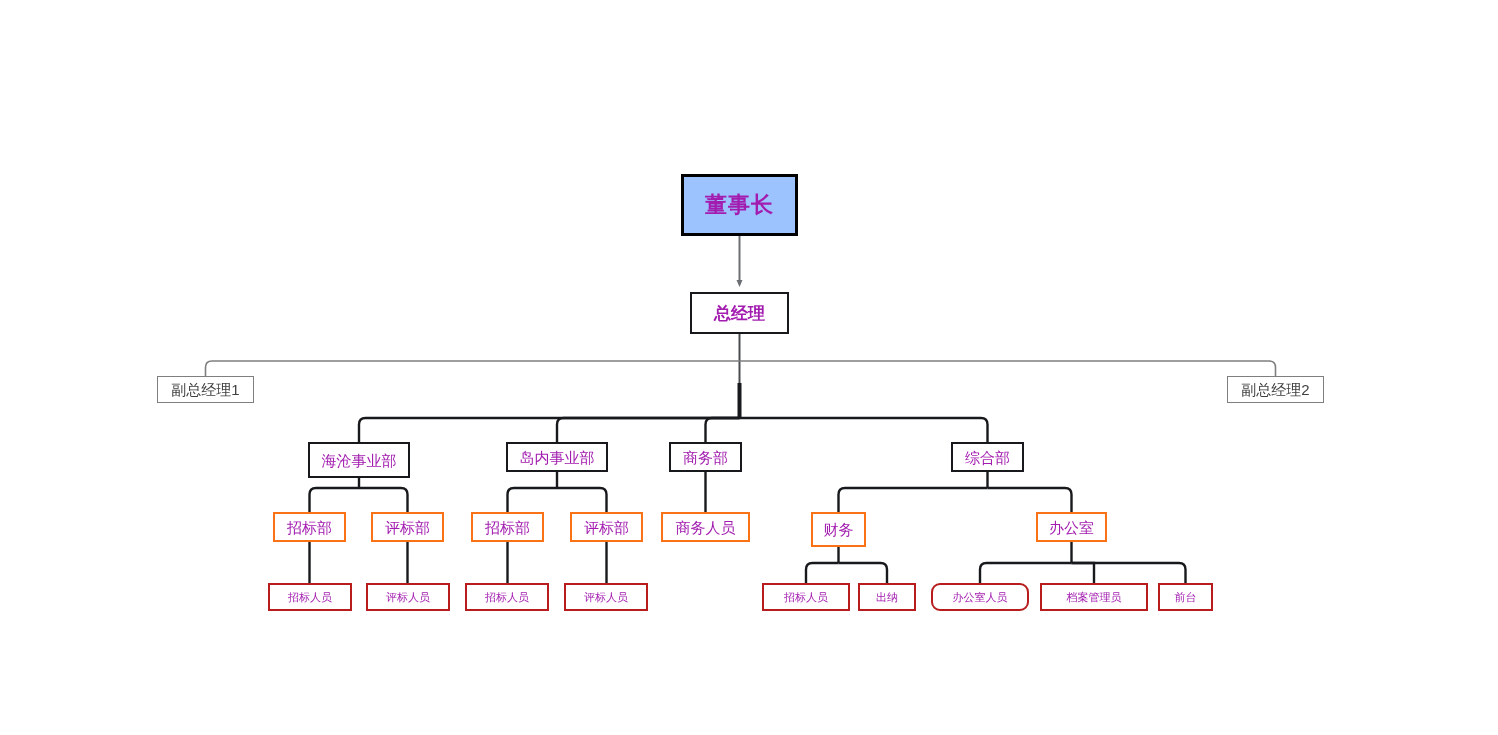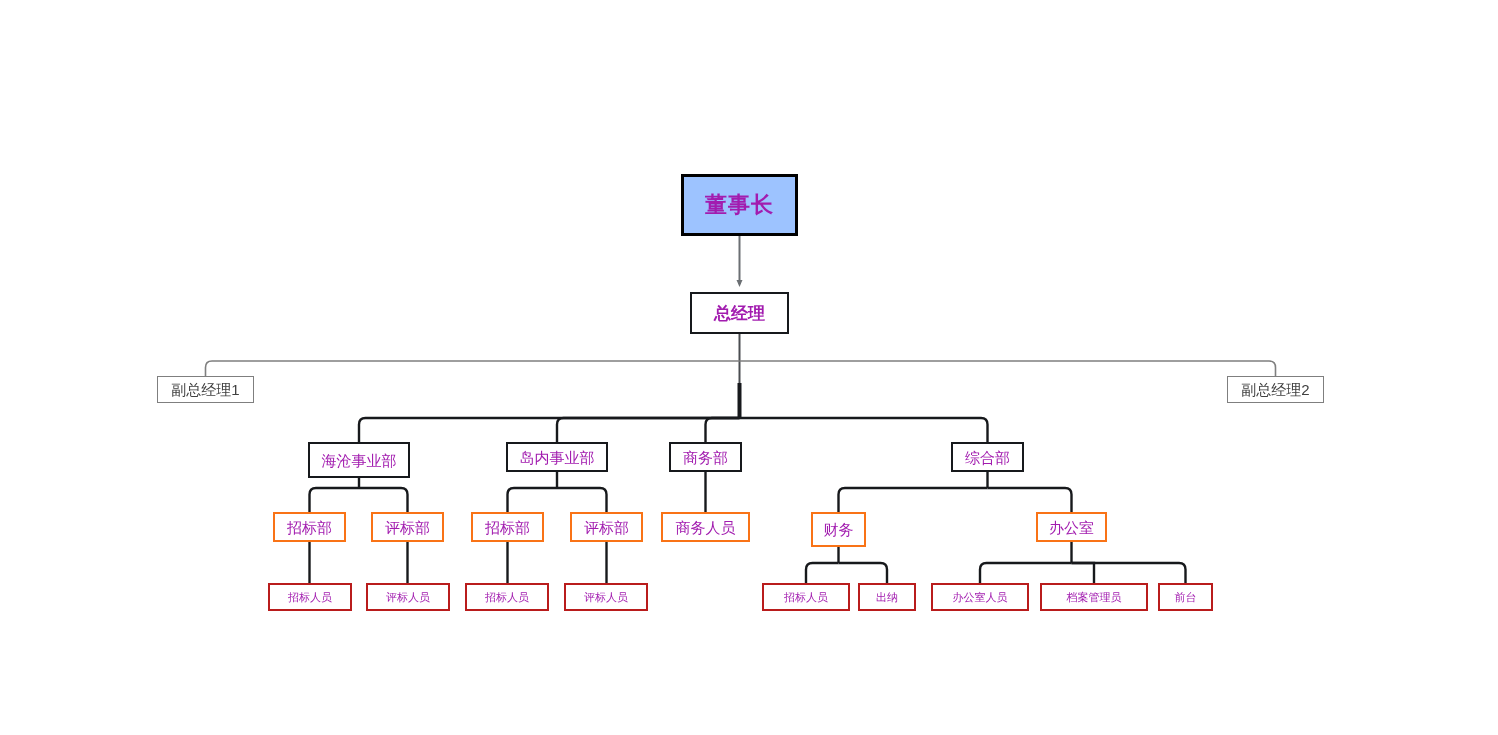--- a/index.html
+++ b/index.html
@@ -137,17 +137,17 @@
   <div class="node lvl-sub" style="left: 570px; top: 512px; width: 73px; height: 30px;">评标部</div>
   <div class="node lvl-sub" style="left: 661px; top: 512px; width: 89px; height: 30px;">商务人员</div>
   <div class="node lvl-sub" style="left: 811px; top: 512px; width: 55px; height: 35px;">财务</div>
   <div class="node lvl-sub" style="left: 1036px; top: 512px; width: 71px; height: 30px;">办公室</div>
   <div class="node lvl-staff" style="left: 268px; top: 583px; width: 84px; height: 28px;">招标人员</div>
   <div class="node lvl-staff" style="left: 366px; top: 583px; width: 84px; height: 28px;">评标人员</div>
   <div class="node lvl-staff" style="left: 465px; top: 583px; width: 84px; height: 28px;">招标人员</div>
   <div class="node lvl-staff" style="left: 564px; top: 583px; width: 84px; height: 28px;">评标人员</div>
   <div class="node lvl-staff" style="left: 762px; top: 583px; width: 88px; height: 28px;">招标人员</div>
   <div class="node lvl-staff" style="left: 858px; top: 583px; width: 58px; height: 28px;">出纳</div>
-  <div class="node lvl-staff" style="left: 931px; top: 583px; width: 98px; height: 28px;">办公室人员</div>
+  <div class="node lvl-staff" style="left: 931px; top: 583px; width: 98px; height: 28px; border-radius: 9px;">办公室人员</div>
   <div class="node lvl-staff" style="left: 1040px; top: 583px; width: 108px; height: 28px;">档案管理员</div>
   <div class="node lvl-staff" style="left: 1158px; top: 583px; width: 55px; height: 28px;">前台</div>
 
 </div>
 
 </body></html>

